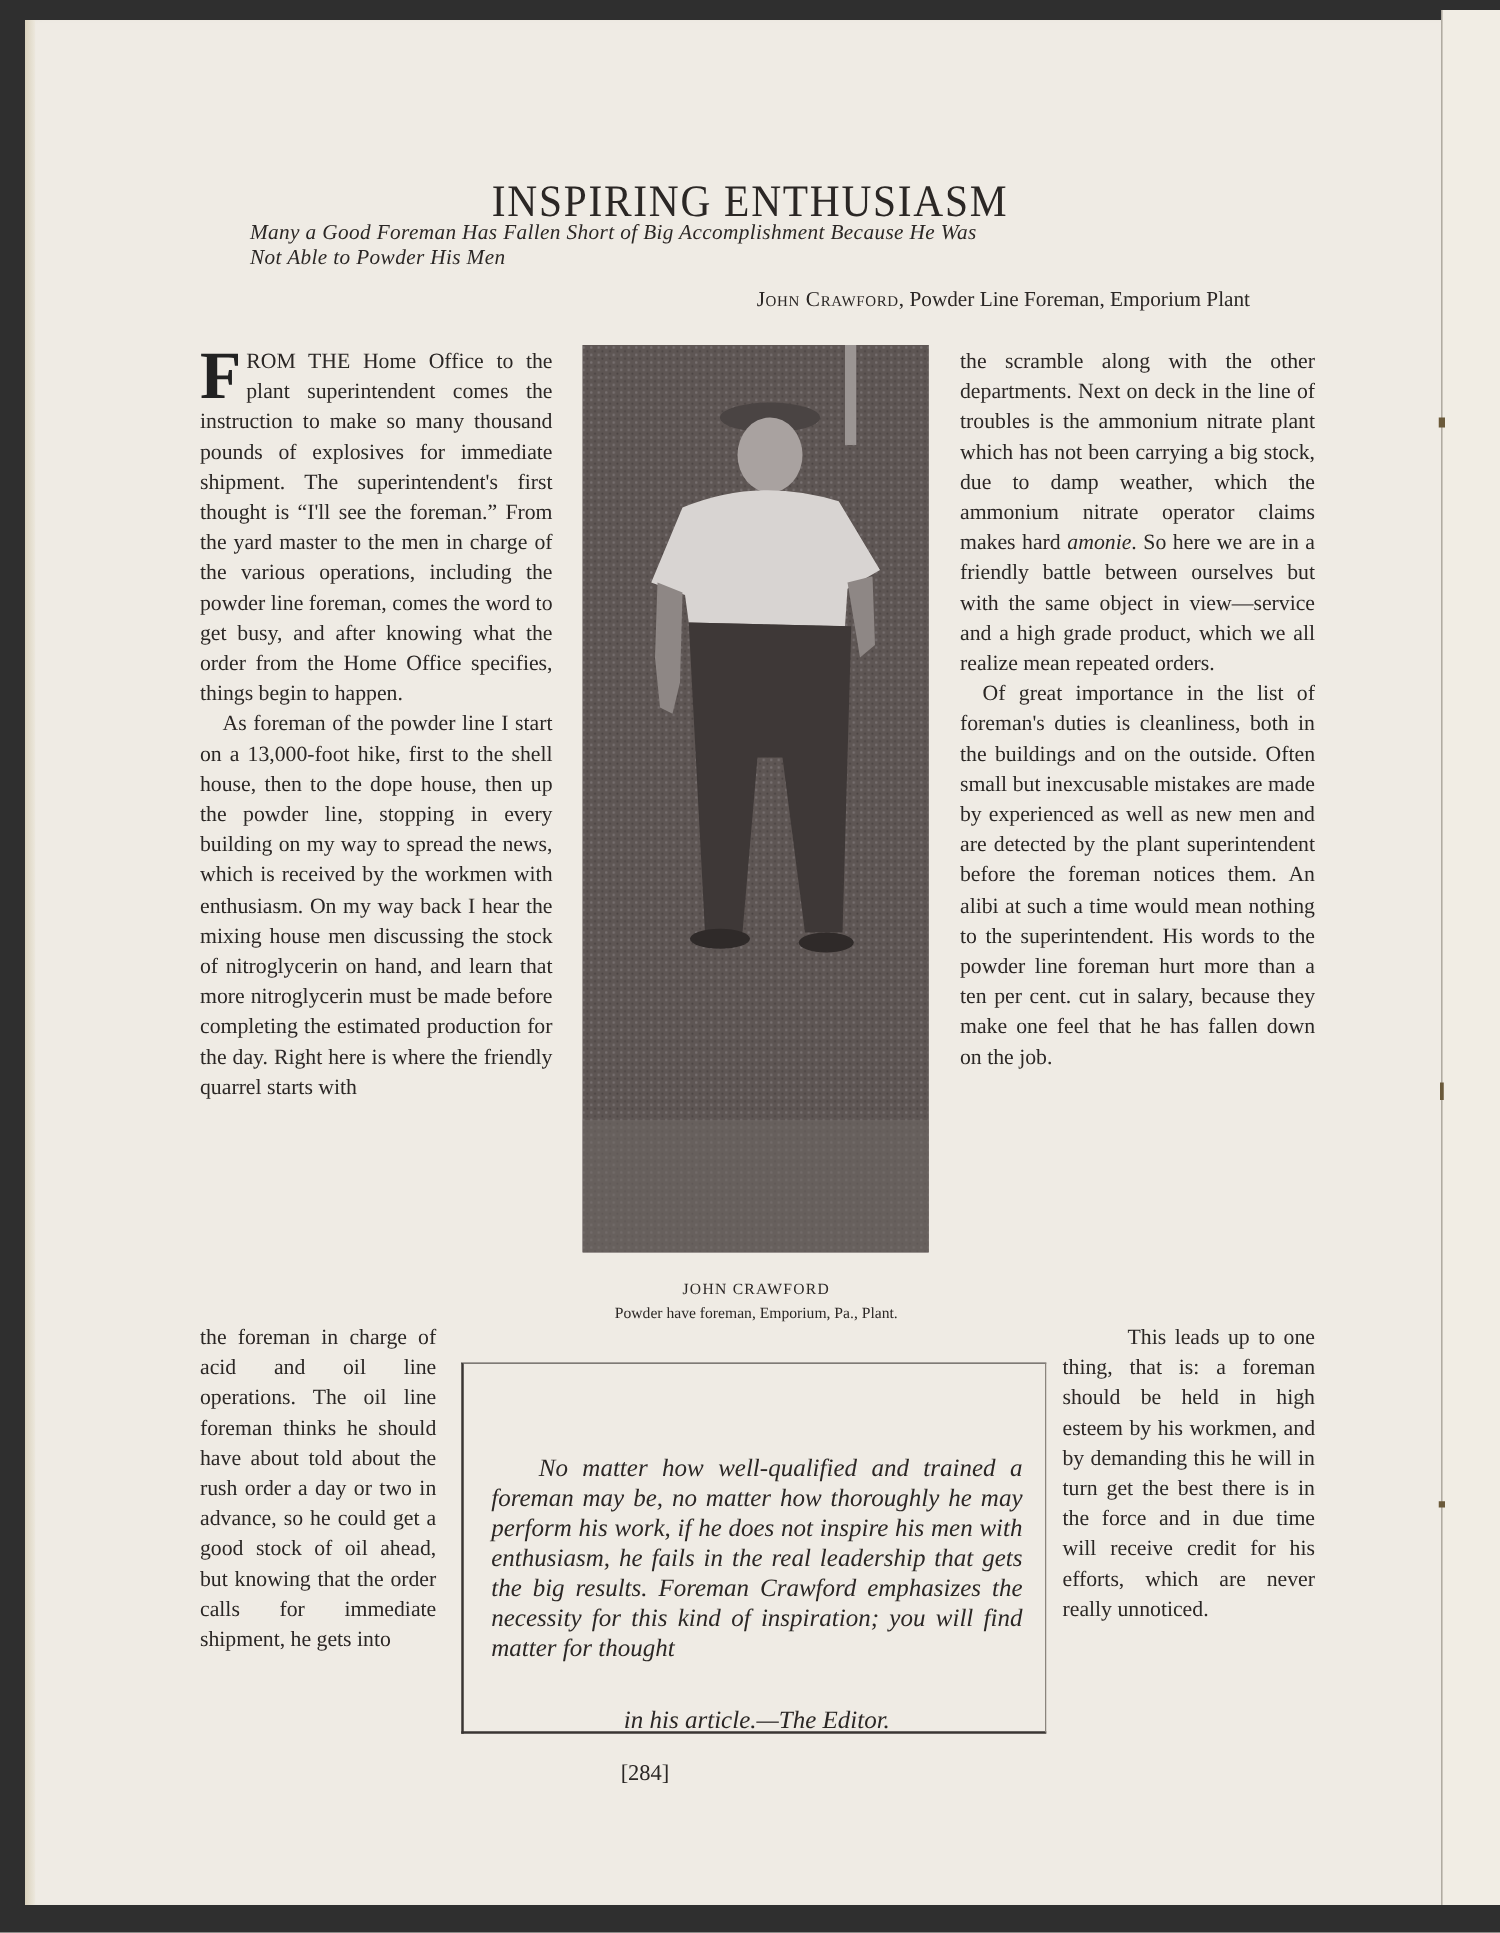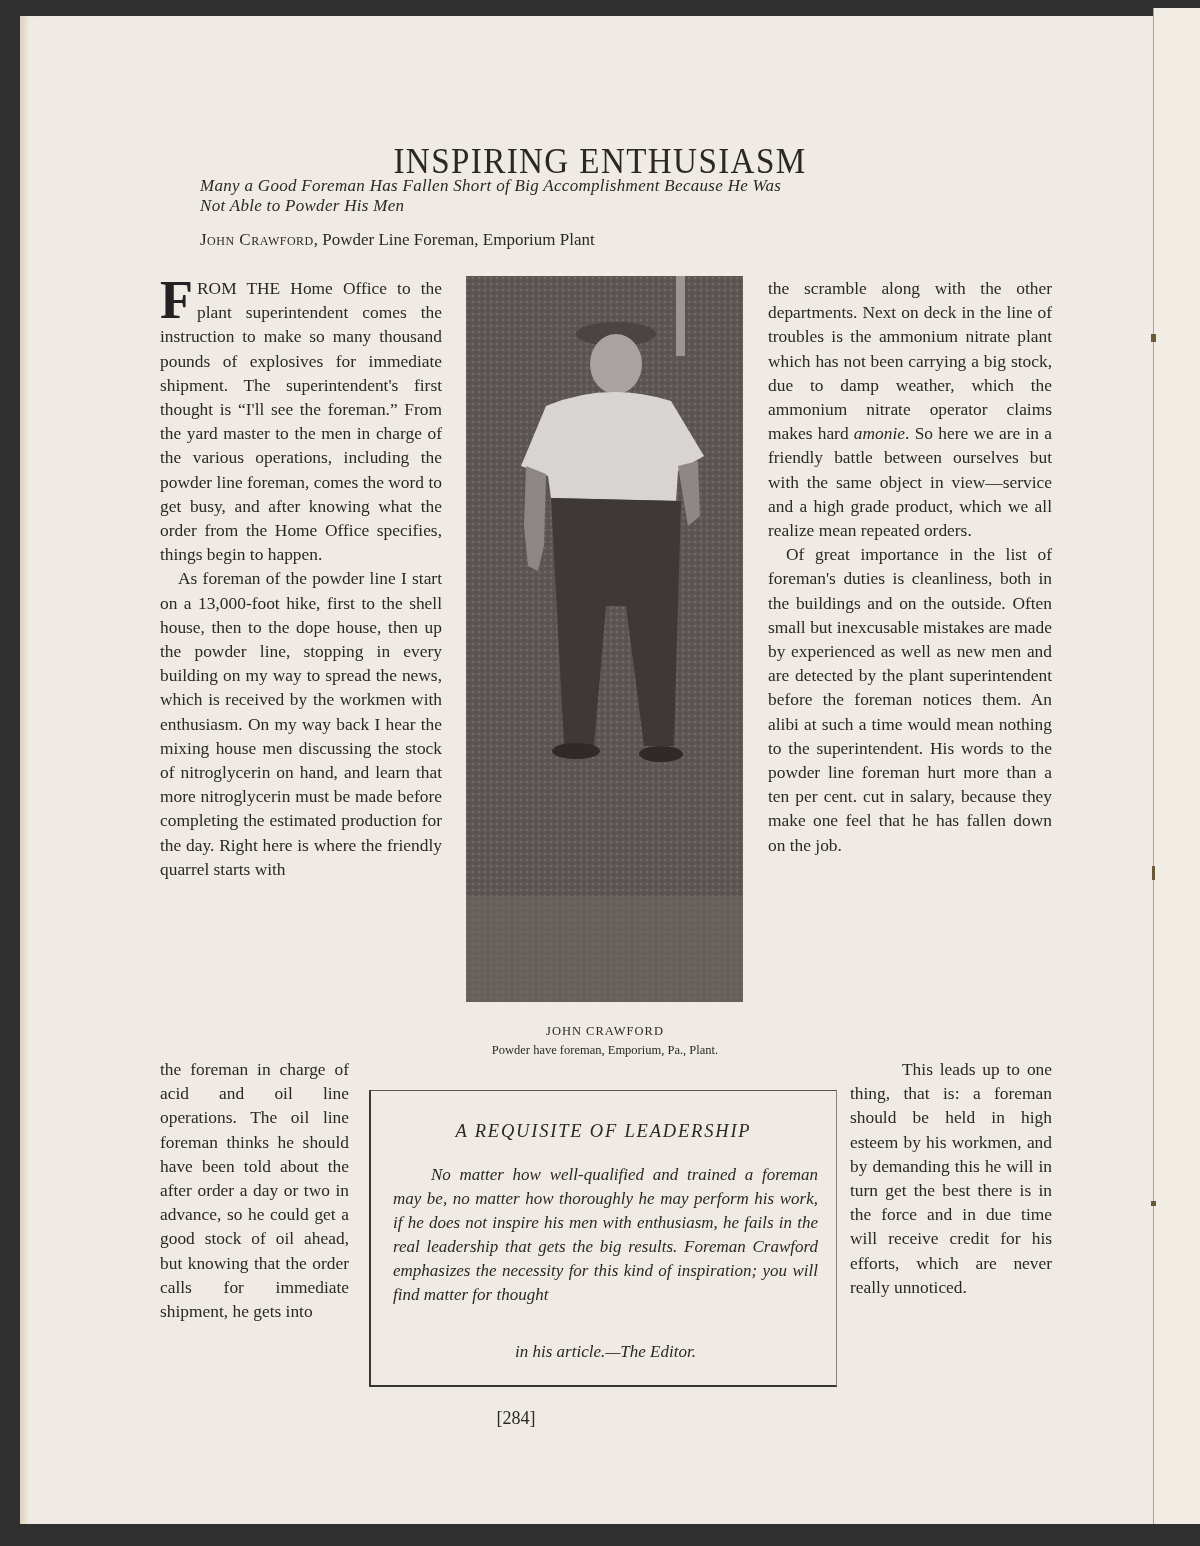--- a/index.html
+++ b/index.html
@@ -28,21 +28,21 @@
   .title {
     left: 0; width: 1200px; top: 116px; text-align: center;
     font-size: 36px; letter-spacing: 1.5px; font-weight: normal;
     transform: scaleX(0.92);
   }
   .subtitle {
     left: 200px; width: 800px; top: 176px; text-align: left;
     font-style: italic; font-size: 17px; line-height: 20px; letter-spacing: 0.3px;
   }
   .byline {
-    left: 200px; width: 800px; top: 230px; text-align: left;
+    left: 200px; width: 800px; top: 230px; text-align: right;
     font-size: 17px;
   }
   .byline .sc { font-variant: small-caps; letter-spacing: 0.5px; }
   .col {
     font-size: 17.4px; line-height: 24.2px; text-align: justify;
     color: #2b2725;
   }
   .col p { margin: 0; }
   .col p.indent { text-indent: 18px; }
   .dropcap {
@@ -61,21 +61,21 @@
     left: 369px; top: 1090px; width: 465px; height: 294px;
     border-left: 2px solid #3a3633; border-top: 1.5px solid #5a5550;
     border-bottom: 2px solid #3a3633; border-right: 1px solid #8a847c;
   }
   .box-title {
     position: absolute; left: 0; right: 0; top: 30px; text-align: center;
     font-style: italic; font-size: 18.5px; letter-spacing: 1.8px;
   }
   .box-text {
     position: absolute; left: 22px; right: 18px; top: 72px;
-    font-style: italic; font-size: 17px; line-height: 24px; text-align: justify;
+    font-style: italic; font-size: 20px; line-height: 24px; text-align: justify;
   }
   .box-text .last { text-align: center; display: block; margin-top: 33px; }
   .folio {
     left: 0; width: 1032px; top: 1408px; text-align: center; font-size: 18px;
   }
   .tab-mark { position: absolute; width: 5px; height: 8px; background: #6b5a3a; }
 </style>
 </head>
 <body>
 
@@ -98,21 +98,21 @@
 </div>
 
 <div class="abs col" style="left:160px; top:276px; width:282px;">
   <p>
     <span class="dropcap">F</span><span>ROM THE</span><span> Home Office to the plant superintendent comes the instruction to make so many thousand pounds of explosives for immediate shipment. The superintendent's first thought is “I'll see the foreman.” From the yard master to the men in charge of the various operations, including the powder line foreman, comes the word to get busy, and after knowing what the order from the Home Office specifies, things begin to happen.</span>
   </p>
   <p class="indent">As foreman of the powder line I start on a 13,000-foot hike, first to the shell house, then to the dope house, then up the powder line, stopping in every building on my way to spread the news, which is received by the workmen with enthusiasm. On my way back I hear the mixing house men discussing the stock of nitroglycerin on hand, and learn that more nitroglycerin must be made before completing the estimated production for the day. Right here is where the friendly quarrel starts with</p>
 </div>
 
 <div class="abs col" style="left:160px; top:1057px; width:189px;">
-  <p>the foreman in charge of acid and oil line operations. The oil line foreman thinks he should have been told about the after order a day or two in advance, so he could get a good stock of oil ahead, but knowing that the order calls for immediate shipment, he gets into</p>
+  <p>the foreman in charge of acid and oil line operations. The oil line foreman thinks he should have about told about the rush order a day or two in advance, so he could get a good stock of oil ahead, but knowing that the order calls for immediate shipment, he gets into</p>
 </div>
 
 <div class="abs photo" title="Photograph of John Crawford standing outdoors on a hillside, wearing a cap, white shirt and dark trousers">
   <svg width="277" height="726" viewBox="0 0 277 726">
     <defs>
       <pattern id="grain" width="6" height="6" patternUnits="userSpaceOnUse">
         <rect width="6" height="6" fill="#5e5654"></rect>
         <circle cx="1" cy="2" r="1" fill="#777070"></circle>
         <circle cx="4" cy="5" r="0.8" fill="#4a4342"></circle>
       </pattern>
@@ -142,20 +142,19 @@
 
 <div class="abs col" style="left:768px; top:276px; width:284px;">
   <p><span>the scramble along with the other departments. Next on deck in the line of troubles is the ammonium nitrate plant which has not been carrying a big stock, due to damp weather, which the ammonium nitrate operator claims makes hard </span><em>amonie</em><span>. So here we are in a friendly battle between ourselves but with the same object in view—service and a high grade product, which we all realize mean repeated orders.</span></p>
   <p class="indent">Of great importance in the list of foreman's duties is cleanliness, both in the buildings and on the outside. Often small but inexcusable mistakes are made by experienced as well as new men and are detected by the plant superintendent before the foreman notices them. An alibi at such a time would mean nothing to the superintendent. His words to the powder line foreman hurt more than a ten per cent. cut in salary, because they make one feel that he has fallen down on the job.</p>
 </div>
 <div class="abs col" style="left:850px; top:1057px; width:202px;">
   <p class="indent" style="text-indent:52px;">This leads up to one thing, that is: a foreman should be held in high esteem by his workmen, and by demanding this he will in turn get the best there is in the force and in due time will receive credit for his efforts, which are never really unnoticed.</p>
 </div>
 
 <div class="abs box">
-  <div class="box-title">A REQUISITE OF LEADERSHIP</div>
   <div class="box-text">
     <span style="display:block; text-indent:38px;">No matter how well-qualified and trained a foreman may be, no matter how thoroughly he may perform his work, if he does not inspire his men with enthusiasm, he fails in the real leadership that gets the big results. Foreman Crawford emphasizes the necessity for this kind of inspiration; you will find matter for thought</span>
     <span class="last">in his article.—The Editor.</span>
   </div>
 </div>
 
 <div class="abs folio">[284]</div>
 
 </body></html>

